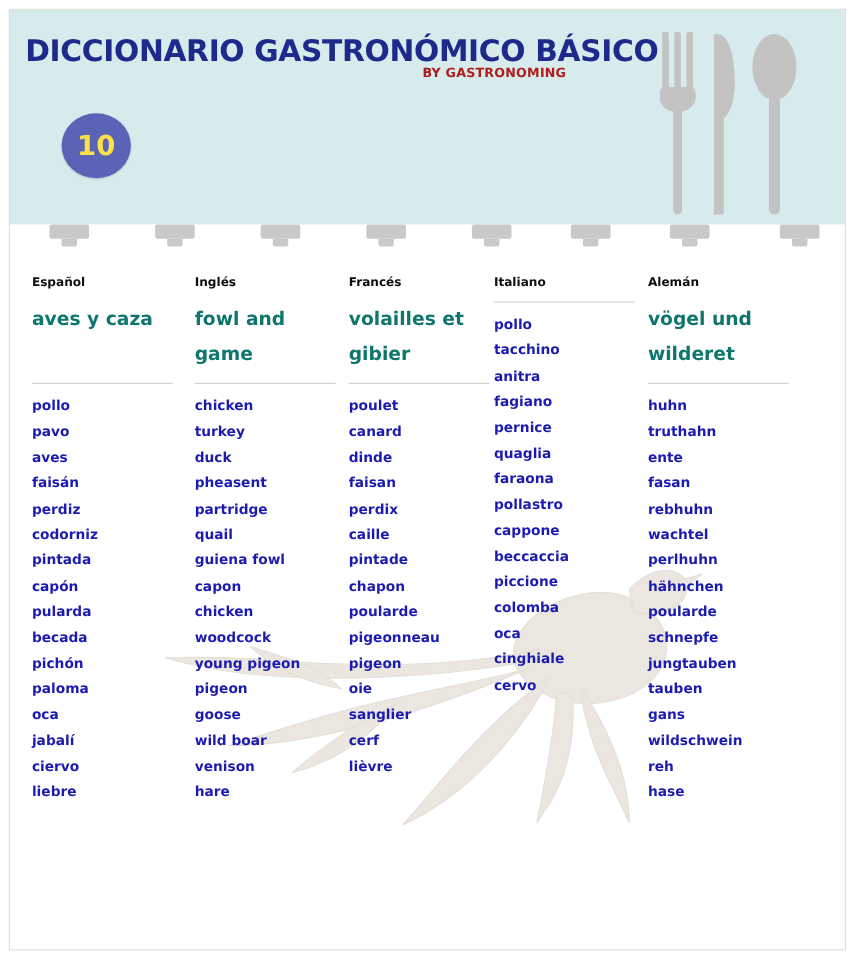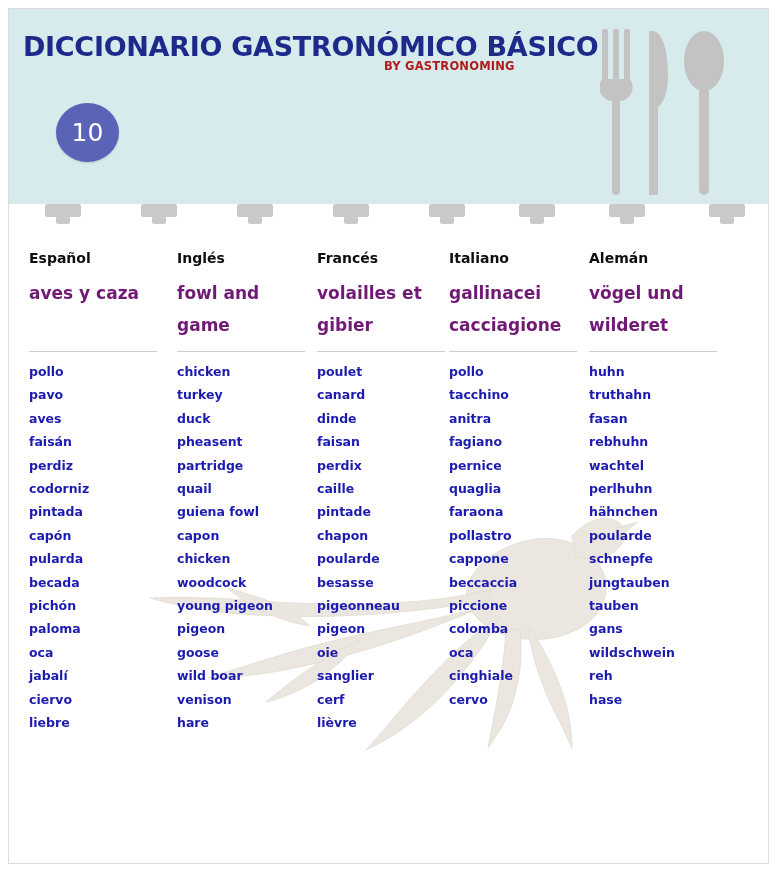--- a/index.html
+++ b/index.html
@@ -63,23 +63,23 @@
     white-space: nowrap;
   }
   .badge {
     position: absolute;
     left: 47px;
     top: 94px;
     width: 63px;
     height: 59px;
     border-radius: 50%;
     background: #5b63b7;
-    color: #ffffff;
+    color: #fde047;
     font-size: 25px;
-    font-weight: normal;
+    font-weight: bold;
     display: flex;
     align-items: center;
     justify-content: center;
     box-shadow: 0 1px 2px rgba(0,0,0,0.15);
   }
 
   
   .cutlery {
     position: absolute;
     top: 20px;
@@ -122,30 +122,30 @@
     top: 250px;
     width: 759px;
     height: 540px;
   }
   .col {
     position: absolute;
     top: 0;
     width: 140px;
   }
   .col-head {
-    font-size: 14px;
+    font-size: 11px;
     font-weight: bold;
     color: #0e0e0e;
     margin-bottom: 11px;
     white-space: nowrap;
   }
   .col-cat {
     font-size: 17px;
     font-weight: bold;
-    color: #701a75;
+    color: #0f766e;
     line-height: 32px;
     margin-bottom: 10px;
     min-height: 64px;
   }
   .sep {
     border-top: 1px solid #cfcfcf;
     margin: 0 0 8px 0;
     width: 128px;
   }
   .term {
@@ -277,32 +277,30 @@
       <div class="sep"></div>
       <div class="term">poulet</div>
       <div class="term">canard</div>
       <div class="term">dinde</div>
       <div class="term">faisan</div>
       <div class="term">perdix</div>
       <div class="term">caille</div>
       <div class="term">pintade</div>
       <div class="term">chapon</div>
       <div class="term">poularde</div>
-      <div class="term">besasse</div>
       <div class="term">pigeonneau</div>
       <div class="term">pigeon</div>
       <div class="term">oie</div>
       <div class="term">sanglier</div>
       <div class="term">cerf</div>
       <div class="term">lièvre</div>
     </div>
 
     <div class="col" style="left:440px">
       <div class="col-head">Italiano</div>
-      <div class="col-cat">gallinacei cacciagione</div>
       <div class="sep"></div>
       <div class="term">pollo</div>
       <div class="term">tacchino</div>
       <div class="term">anitra</div>
       <div class="term">fagiano</div>
       <div class="term">pernice</div>
       <div class="term">quaglia</div>
       <div class="term">faraona</div>
       <div class="term">pollastro</div>
       <div class="term">cappone</div>
@@ -313,20 +311,21 @@
       <div class="term">cinghiale</div>
       <div class="term">cervo</div>
     </div>
 
     <div class="col" style="left:580px">
       <div class="col-head">Alemán</div>
       <div class="col-cat">vögel und wilderet</div>
       <div class="sep"></div>
       <div class="term">huhn</div>
       <div class="term">truthahn</div>
+      <div class="term">ente</div>
       <div class="term">fasan</div>
       <div class="term">rebhuhn</div>
       <div class="term">wachtel</div>
       <div class="term">perlhuhn</div>
       <div class="term">hähnchen</div>
       <div class="term">poularde</div>
       <div class="term">schnepfe</div>
       <div class="term">jungtauben</div>
       <div class="term">tauben</div>
       <div class="term">gans</div>

